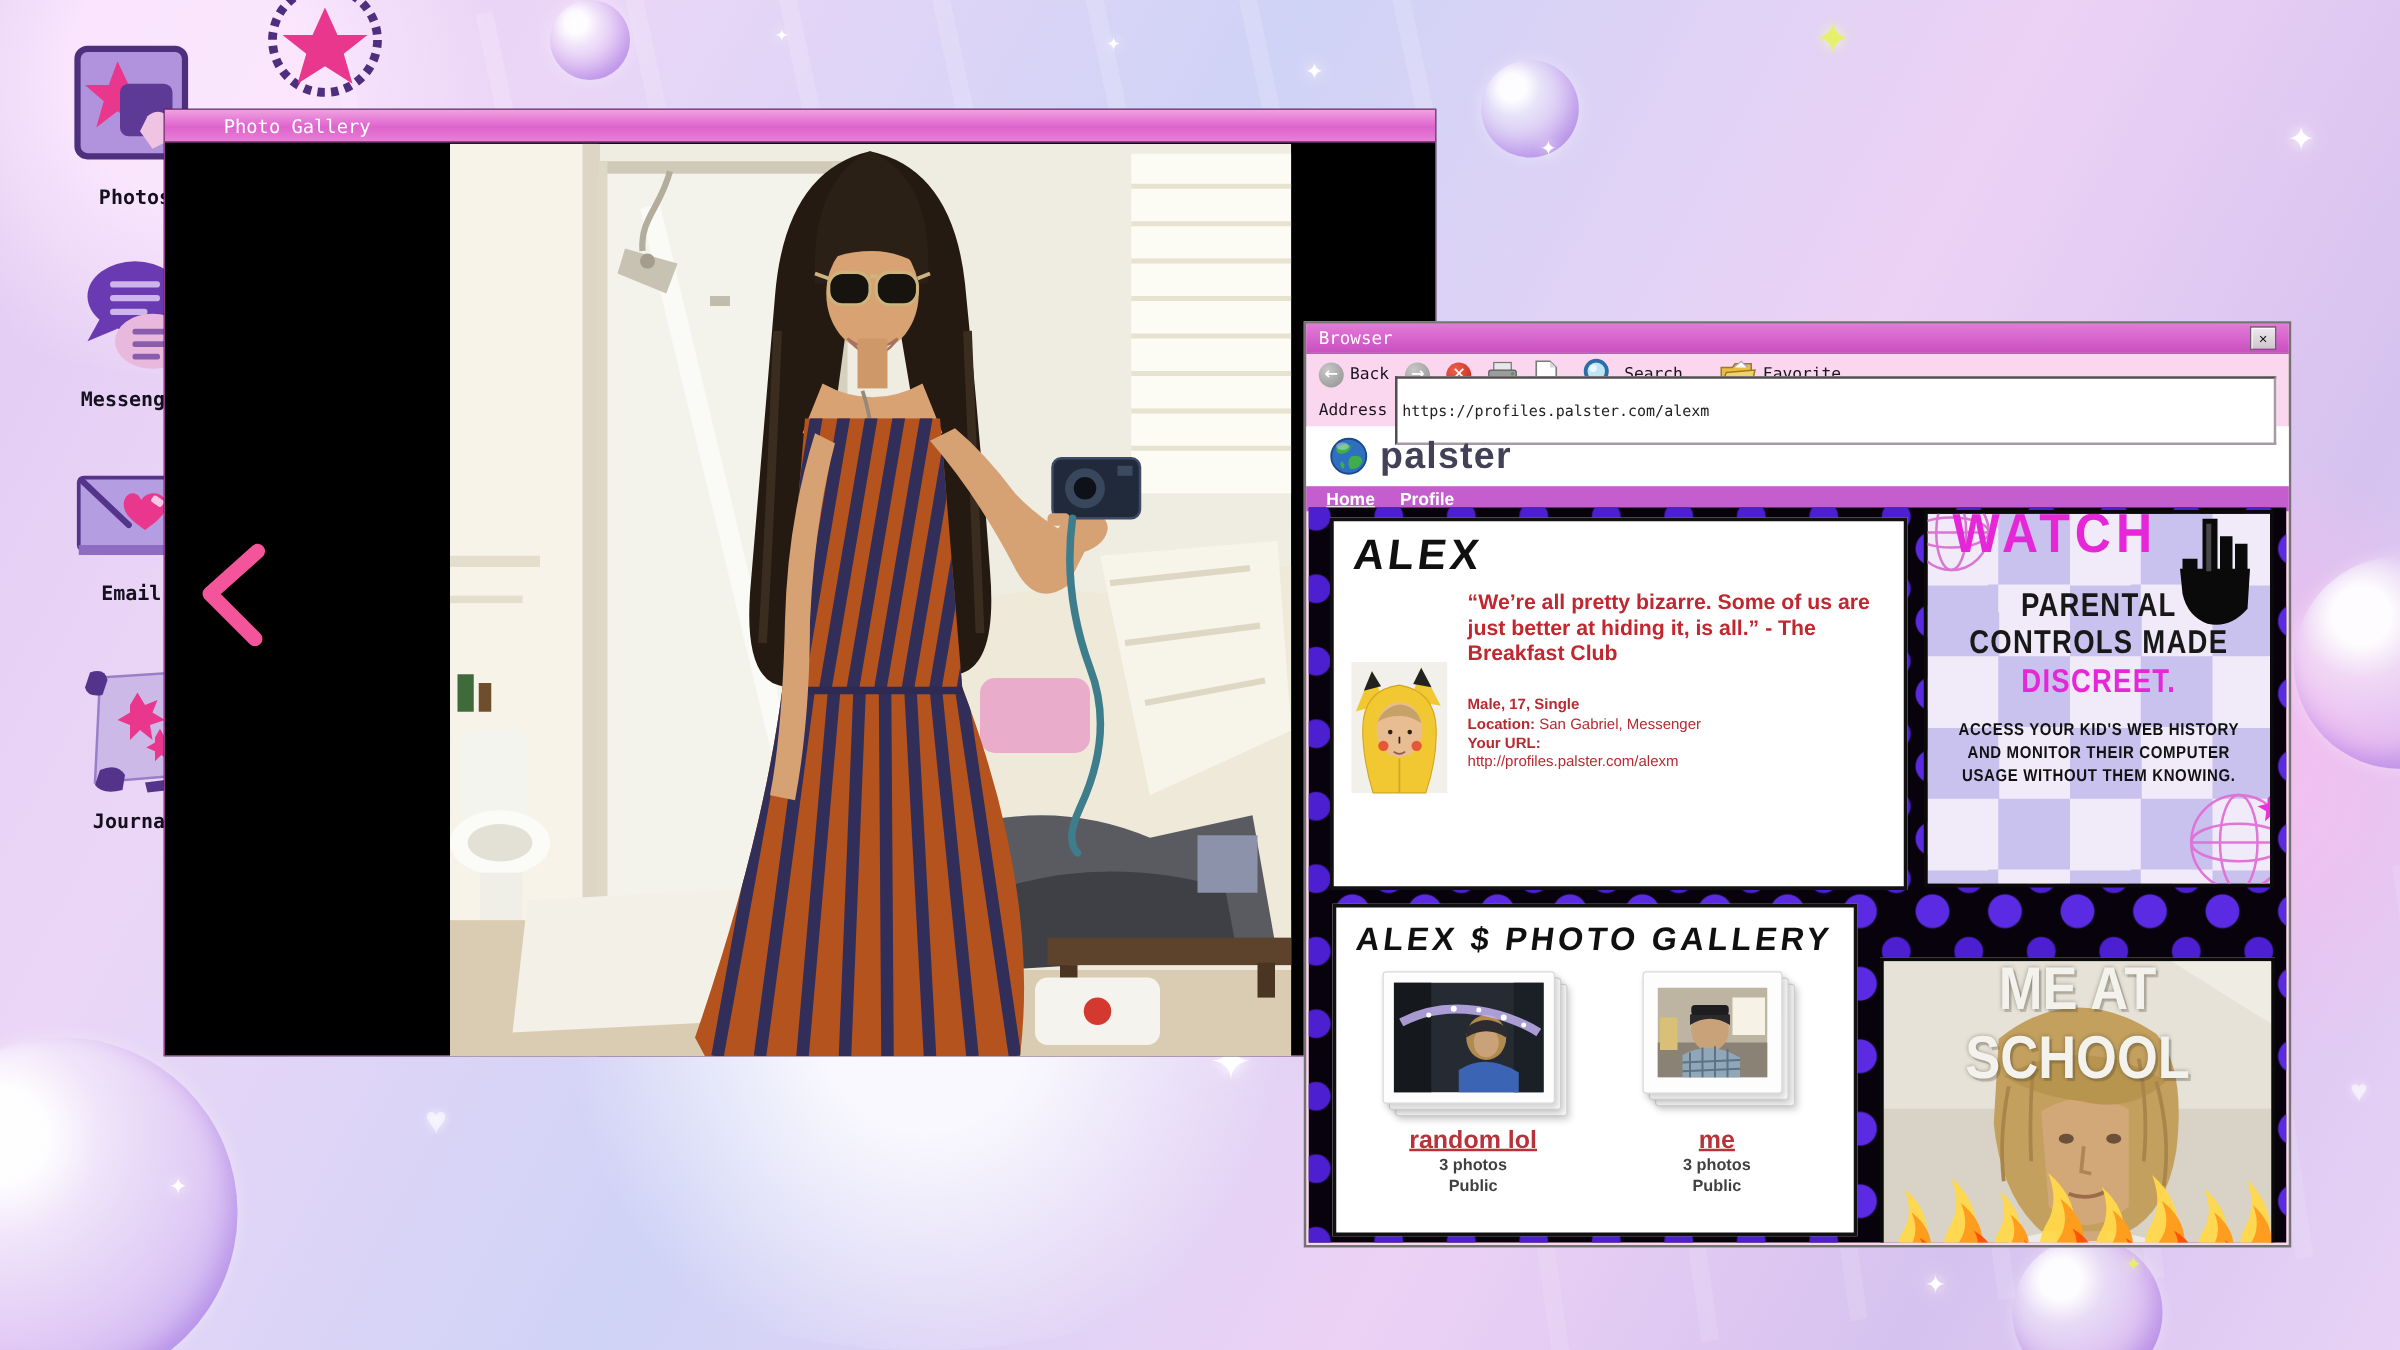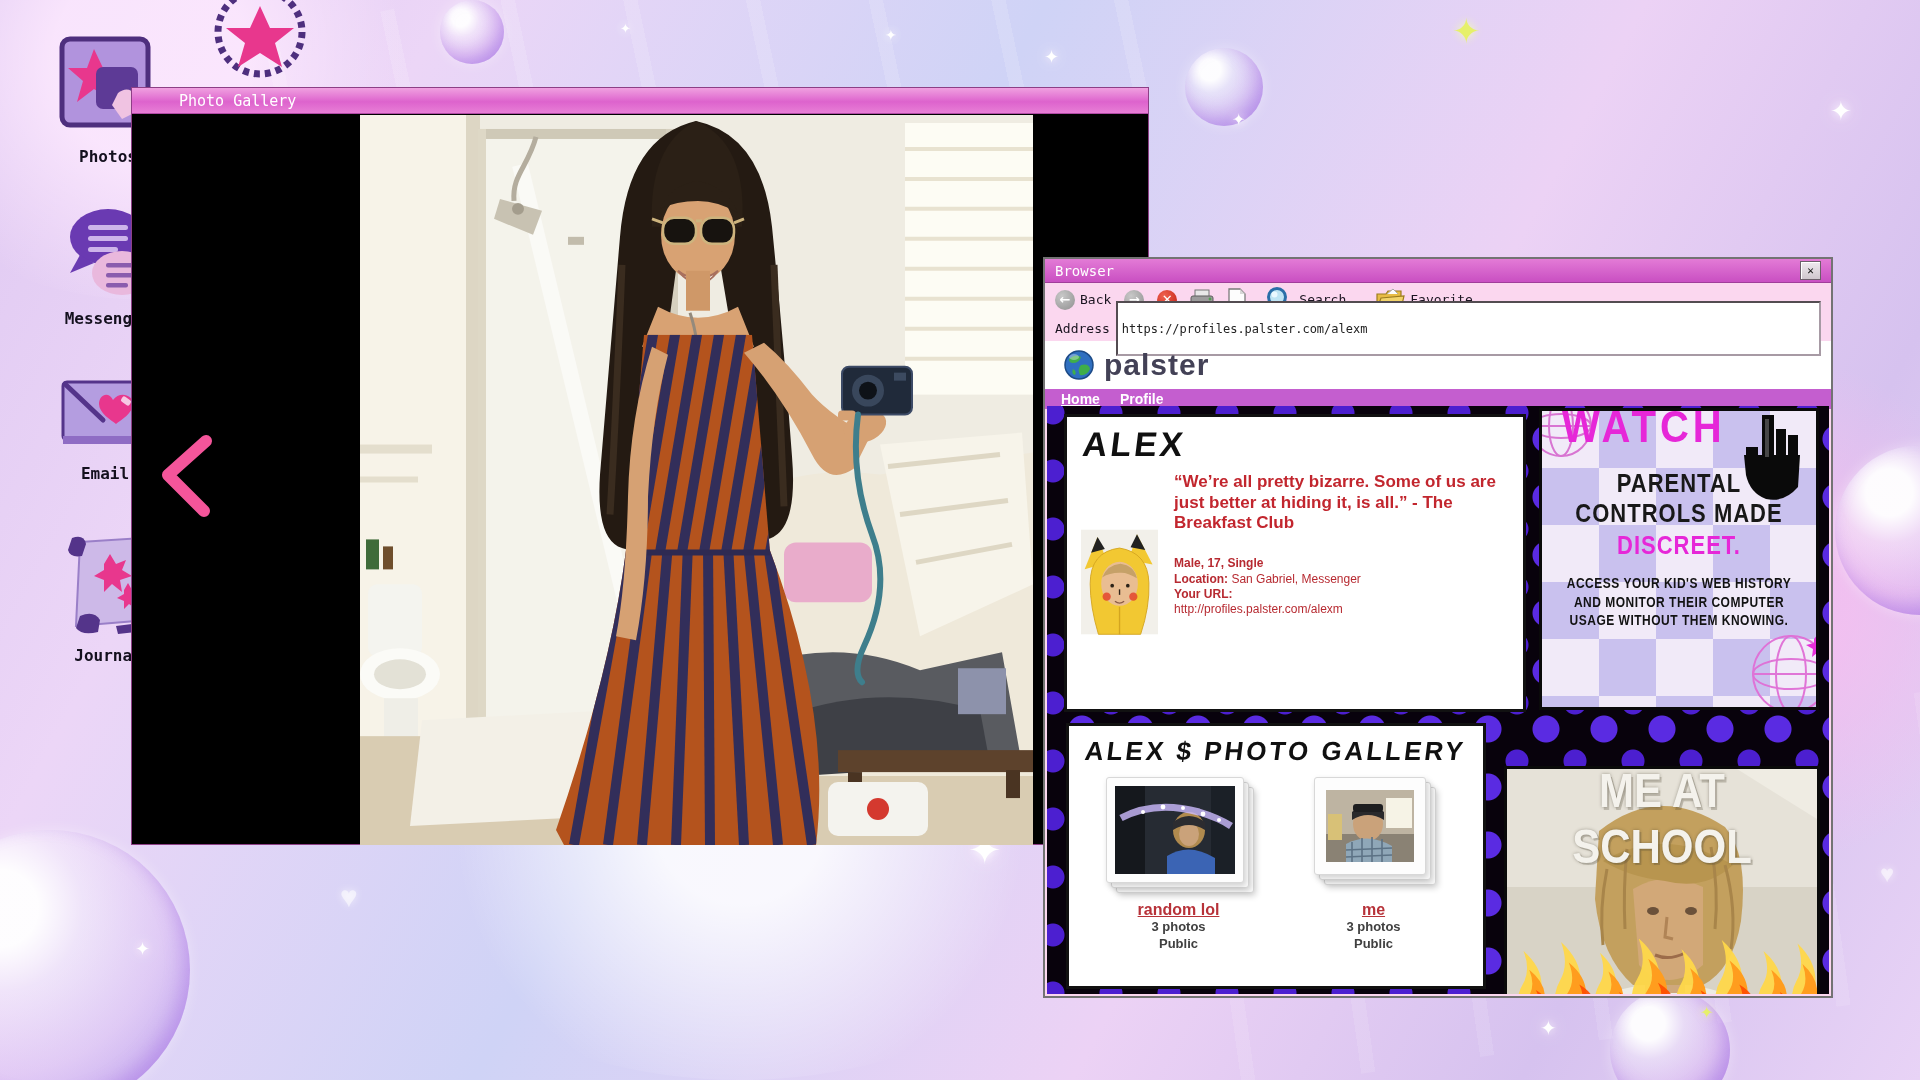--- a/index.html
+++ b/index.html
@@ -85,21 +85,21 @@
   #gallerycard{left:19px;top:317px;width:420px;height:266px;padding:8px 12px;}
   #gallerycard .gtitle{font-size:26px;margin:2px 0 10px 4px;}
   .albums{display:flex;justify-content:space-around;margin-top:4px;}
   .album{width:170px;text-align:center;}
   .stack{position:relative;width:146px;height:116px;margin:0 auto;}
   .frame{position:absolute;background:#fdfdfd;border:1px solid #d8d8d8;border-radius:3px;
     box-shadow:2px 3px 6px rgba(0,0,0,.18);}
   .frame.b1{left:10px;top:10px;width:136px;height:104px;}
   .frame.b2{left:5px;top:5px;width:136px;height:104px;}
   .frame.top{left:0;top:0;width:136px;height:104px;display:flex;align-items:center;justify-content:center;}
-  .albumname{display:inline-block;color:#b73239;font-weight:bold;font-size:16px;
+  .albumname{display:inline-block;color:#b73239;font-weight:bold;font-size:20px;
     text-decoration:underline;margin-top:8px;cursor:pointer;text-align:center;}
   .albummeta{color:#404040;font-weight:bold;font-size:13px;line-height:1.3;}
   
   #schoolcard{left:457px;top:320px;width:316px;height:264px;border:3px solid #0a0a0a;background:#d8d3c6;overflow:hidden;margin-top:40px;}
   #schoolcard svg.scene{position:absolute;left:0;top:0;}
   .schoolcap{position:absolute;top:2px;left:0;width:100%;text-align:center;color:#f4f2ec;
     font-size:42px;font-weight:bold;letter-spacing:0px;transform:scaleY(1.15);
     text-shadow:0 0 3px rgba(60,55,40,.45),2px 2px 0 rgba(80,70,50,.25);}
   .flames{position:absolute;bottom:-2px;left:0;width:100%;height:90px;}
 </style>

